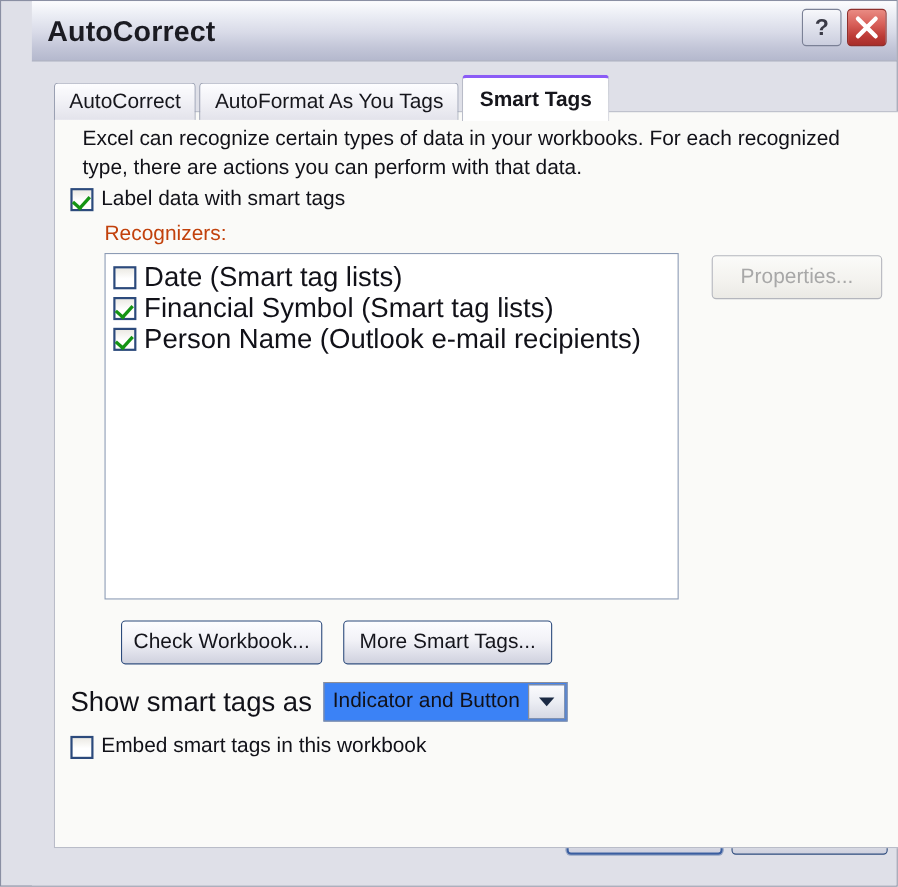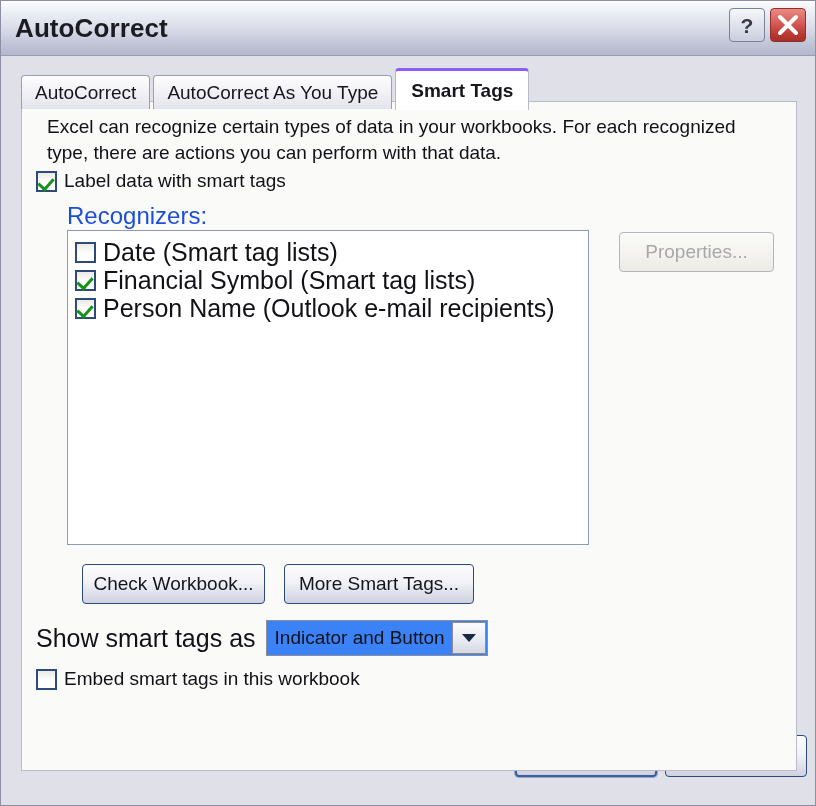--- a/index.html
+++ b/index.html
@@ -18,20 +18,21 @@
   .window {
     position: absolute;
     left: 0; top: 0;
     width: 816px;
     height: 806px;
     box-sizing: border-box;
     border: 1px solid #8a8fa3;
     background: #dfe0e8;
     display: flex;
     flex-direction: column;
+    padding-left: 28px;
   }
 
   
   .titlebar {
     position: relative;
     height: 54px;
     flex: 0 0 54px;
     background: linear-gradient(to bottom,
         #fcfcfe 0%,
         #eceef5 22%,
@@ -185,22 +186,22 @@
   .cb-label {
     font-size: 19px;
     color: #111118;
     user-select: none;
   }
 
   .recog-label {
     position: absolute;
     left: 45px;
     top: 100px;
-    font-size: 24px;
-    color: #1d4ed8;
+    font-size: 19px;
+    color: #c2410c;
   }
 
   
   .listbox {
     position: absolute;
     left: 45px;
     top: 128px;
     width: 522px;
     height: 315px;
     box-sizing: border-box;
@@ -357,21 +358,21 @@
     </div>
   </div>
 
   <div class="dialog-body">
 
     <div class="tabstrip">
       <div class="tab">
         <span>AutoCorrect</span>
       </div>
       <div class="tab">
-        <span>AutoCorrect As You Type</span>
+        <span>AutoFormat As You Tags</span>
       </div>
       <div class="tab active">
         <span>Smart Tags</span>
       </div>
     </div>
 
     <div class="tabpanel">
 
       <div class="desc">Excel can recognize certain types of data in your workbooks.  For each recognized type, there are actions you can perform with that data.</div>
 

